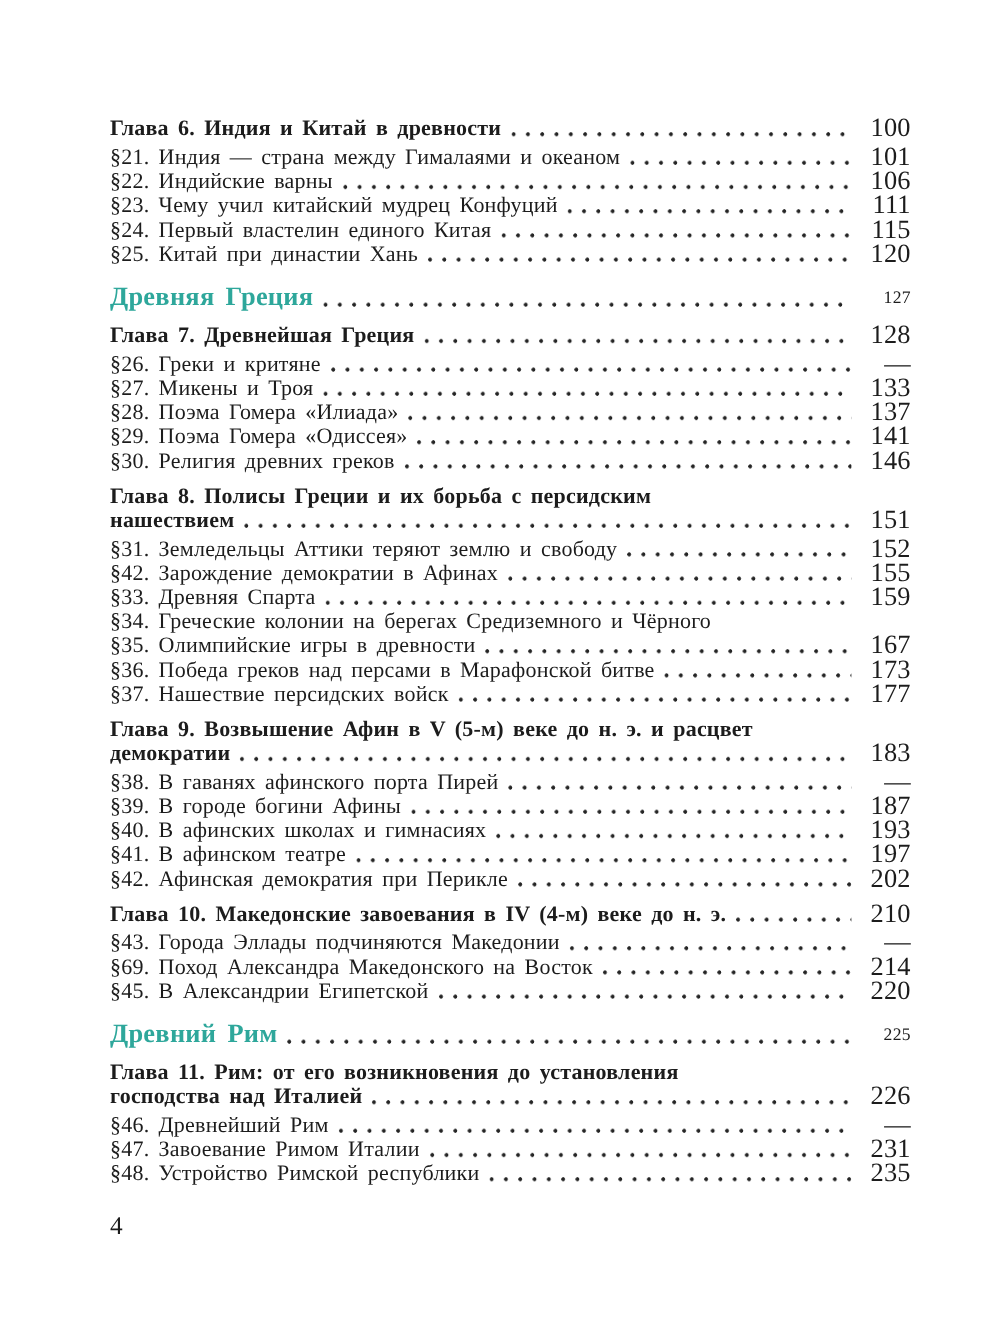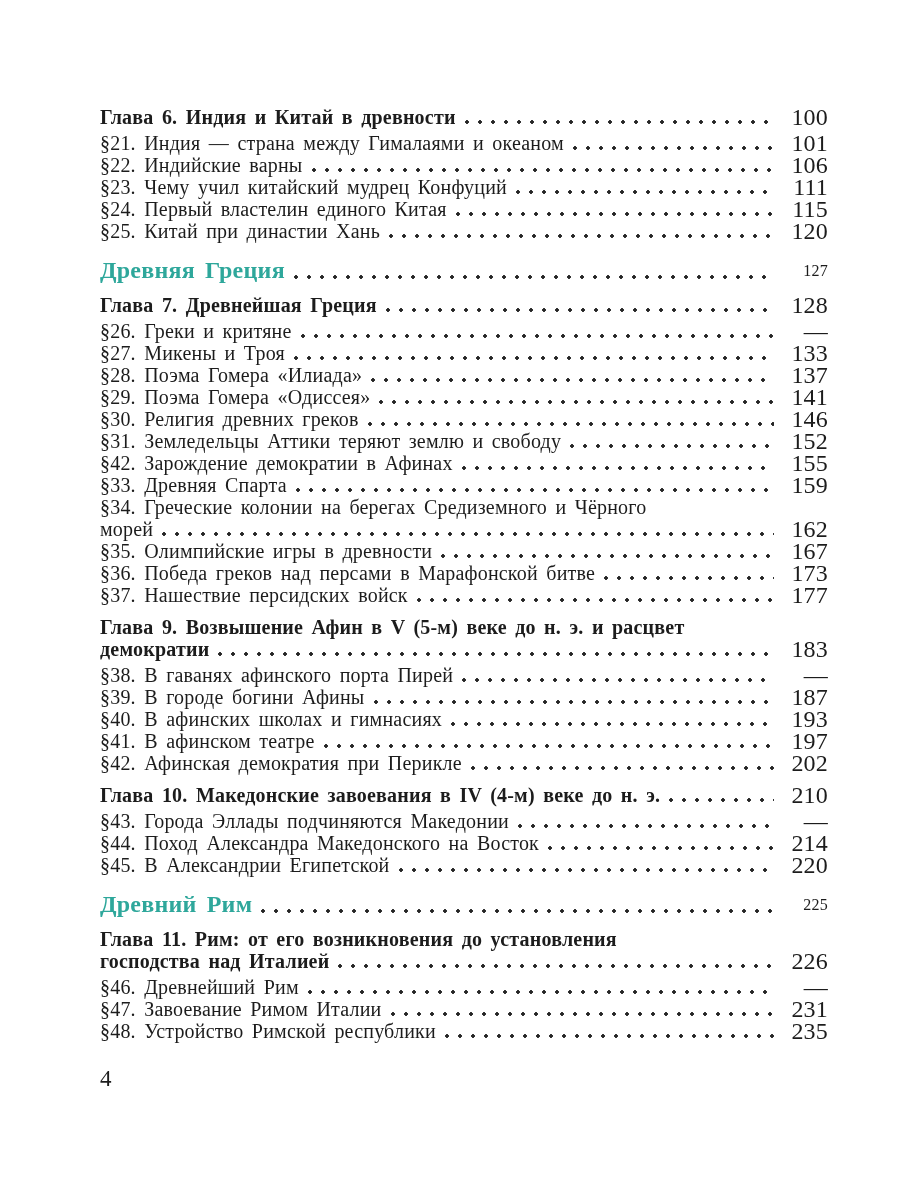--- a/index.html
+++ b/index.html
@@ -170,20 +170,30 @@
           <span class="pagenum">141</span>
         </div>
       </div>
       <div class="entry section">
         <div class="row">
           <span class="title">§30. Религия древних греков</span>
           <span class="leader"></span>
           <span class="pagenum">146</span>
         </div>
       </div>
+      <div class="entry chapter">
+        <div class="row">
+          <span class="title">Глава 8. Полисы Греции и их борьба с персидским</span>
+        </div>
+        <div class="row">
+          <span class="title">нашествием</span>
+          <span class="leader"></span>
+          <span class="pagenum">151</span>
+        </div>
+      </div>
       <div class="entry section">
         <div class="row">
           <span class="title">§31. Земледельцы Аттики теряют землю и свободу</span>
           <span class="leader"></span>
           <span class="pagenum">152</span>
         </div>
       </div>
       <div class="entry section">
         <div class="row">
           <span class="title">§42. Зарождение демократии в Афинах</span>
@@ -195,25 +205,20 @@
         <div class="row">
           <span class="title">§33. Древняя Спарта</span>
           <span class="leader"></span>
           <span class="pagenum">159</span>
         </div>
       </div>
       <div class="entry section">
         <div class="row">
           <span class="title">§34. Греческие колонии на берегах Средиземного и Чёрного</span>
         </div>
-        <div class="row">
-          <span class="title">морей</span>
-          <span class="leader"></span>
-          <span class="pagenum">162</span>
-        </div>
       </div>
       <div class="entry section">
         <div class="row">
           <span class="title">§35. Олимпийские игры в древности</span>
           <span class="leader"></span>
           <span class="pagenum">167</span>
         </div>
       </div>
       <div class="entry section">
         <div class="row">
@@ -283,21 +288,21 @@
       </div>
       <div class="entry section">
         <div class="row">
           <span class="title">§43. Города Эллады подчиняются Македонии</span>
           <span class="leader"></span>
           <span class="pagenum">—</span>
         </div>
       </div>
       <div class="entry section">
         <div class="row">
-          <span class="title">§44. Поход Александра Македонского на Восток</span>
+          <span class="title">§69. Поход Александра Македонского на Восток</span>
           <span class="leader"></span>
           <span class="pagenum">214</span>
         </div>
       </div>
       <div class="entry section">
         <div class="row">
           <span class="title">§45. В Александрии Египетской</span>
           <span class="leader"></span>
           <span class="pagenum">220</span>
         </div>

